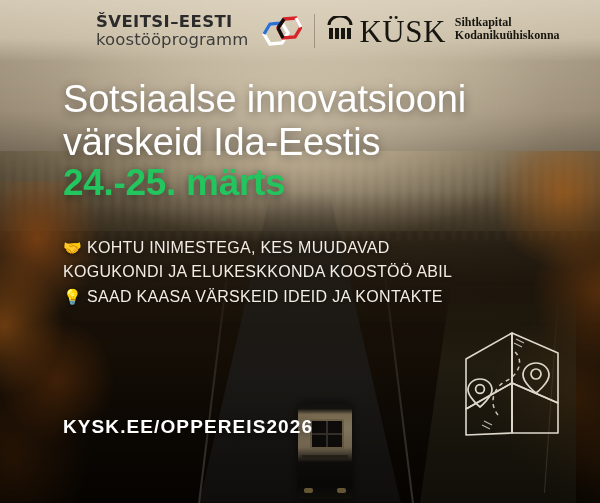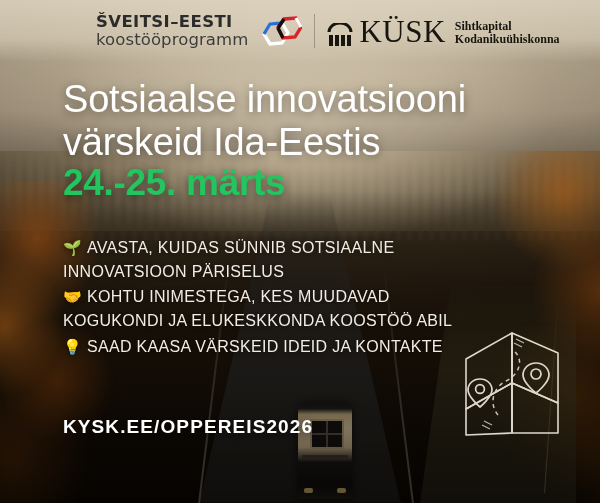--- a/index.html
+++ b/index.html
@@ -146,21 +146,21 @@
     font-family:"DejaVu Sans", sans-serif;
   }
   .sv-line2{
     font-size:16.5px;color:#3c3c3c;margin-top:1px;letter-spacing:.1px;
     font-family:"DejaVu Sans", sans-serif;
   }
   .sv-mark{width:44px;height:34px;margin-left:10px;}
   .divider{
     width:1px;height:34px;background:rgba(60,55,45,.35);margin:0 12px;
   }
-  .kusk{display:flex;align-items:flex-end;}
+  .kusk{display:flex;align-items:flex-start;}
   .kusk-icon{width:26px;height:24px;margin-right:6px;}
   .kusk-word{
     font-family:"Liberation Serif", serif;
     font-size:31px;color:#17150f;letter-spacing:.5px;line-height:1;
   }
   .kusk-sub{
     font-family:"Liberation Serif", serif;
     font-weight:bold;font-size:12px;color:#17150f;line-height:1.12;
     margin-left:9px;
   }
@@ -280,23 +280,20 @@
   <div class="content">
 
     <div class="title">
       <div>Sotsiaalse innovatsiooni</div>
       <div>värskeid Ida-Eestis</div>
     </div>
 
     <div class="date">24.-25. märts</div>
 
     <div class="bullets">
-      <div class="bullet">
-        <span class="emo">🌱</span><span>Avasta, kuidas sünnib sotsiaalne innovatsioon päriselus</span>
-      </div>
       <div class="bullet">
         <span class="emo">🤝</span><span>Kohtu inimestega, kes muudavad kogukondi ja elukeskkonda koostöö abil</span>
       </div>
       <div class="bullet">
         <span class="emo">💡</span><span>Saad kaasa värskeid ideid ja kontakte</span>
       </div>
     </div>
 
     <div class="cta">
       <div>kysk.ee/oppereis2026</div>

